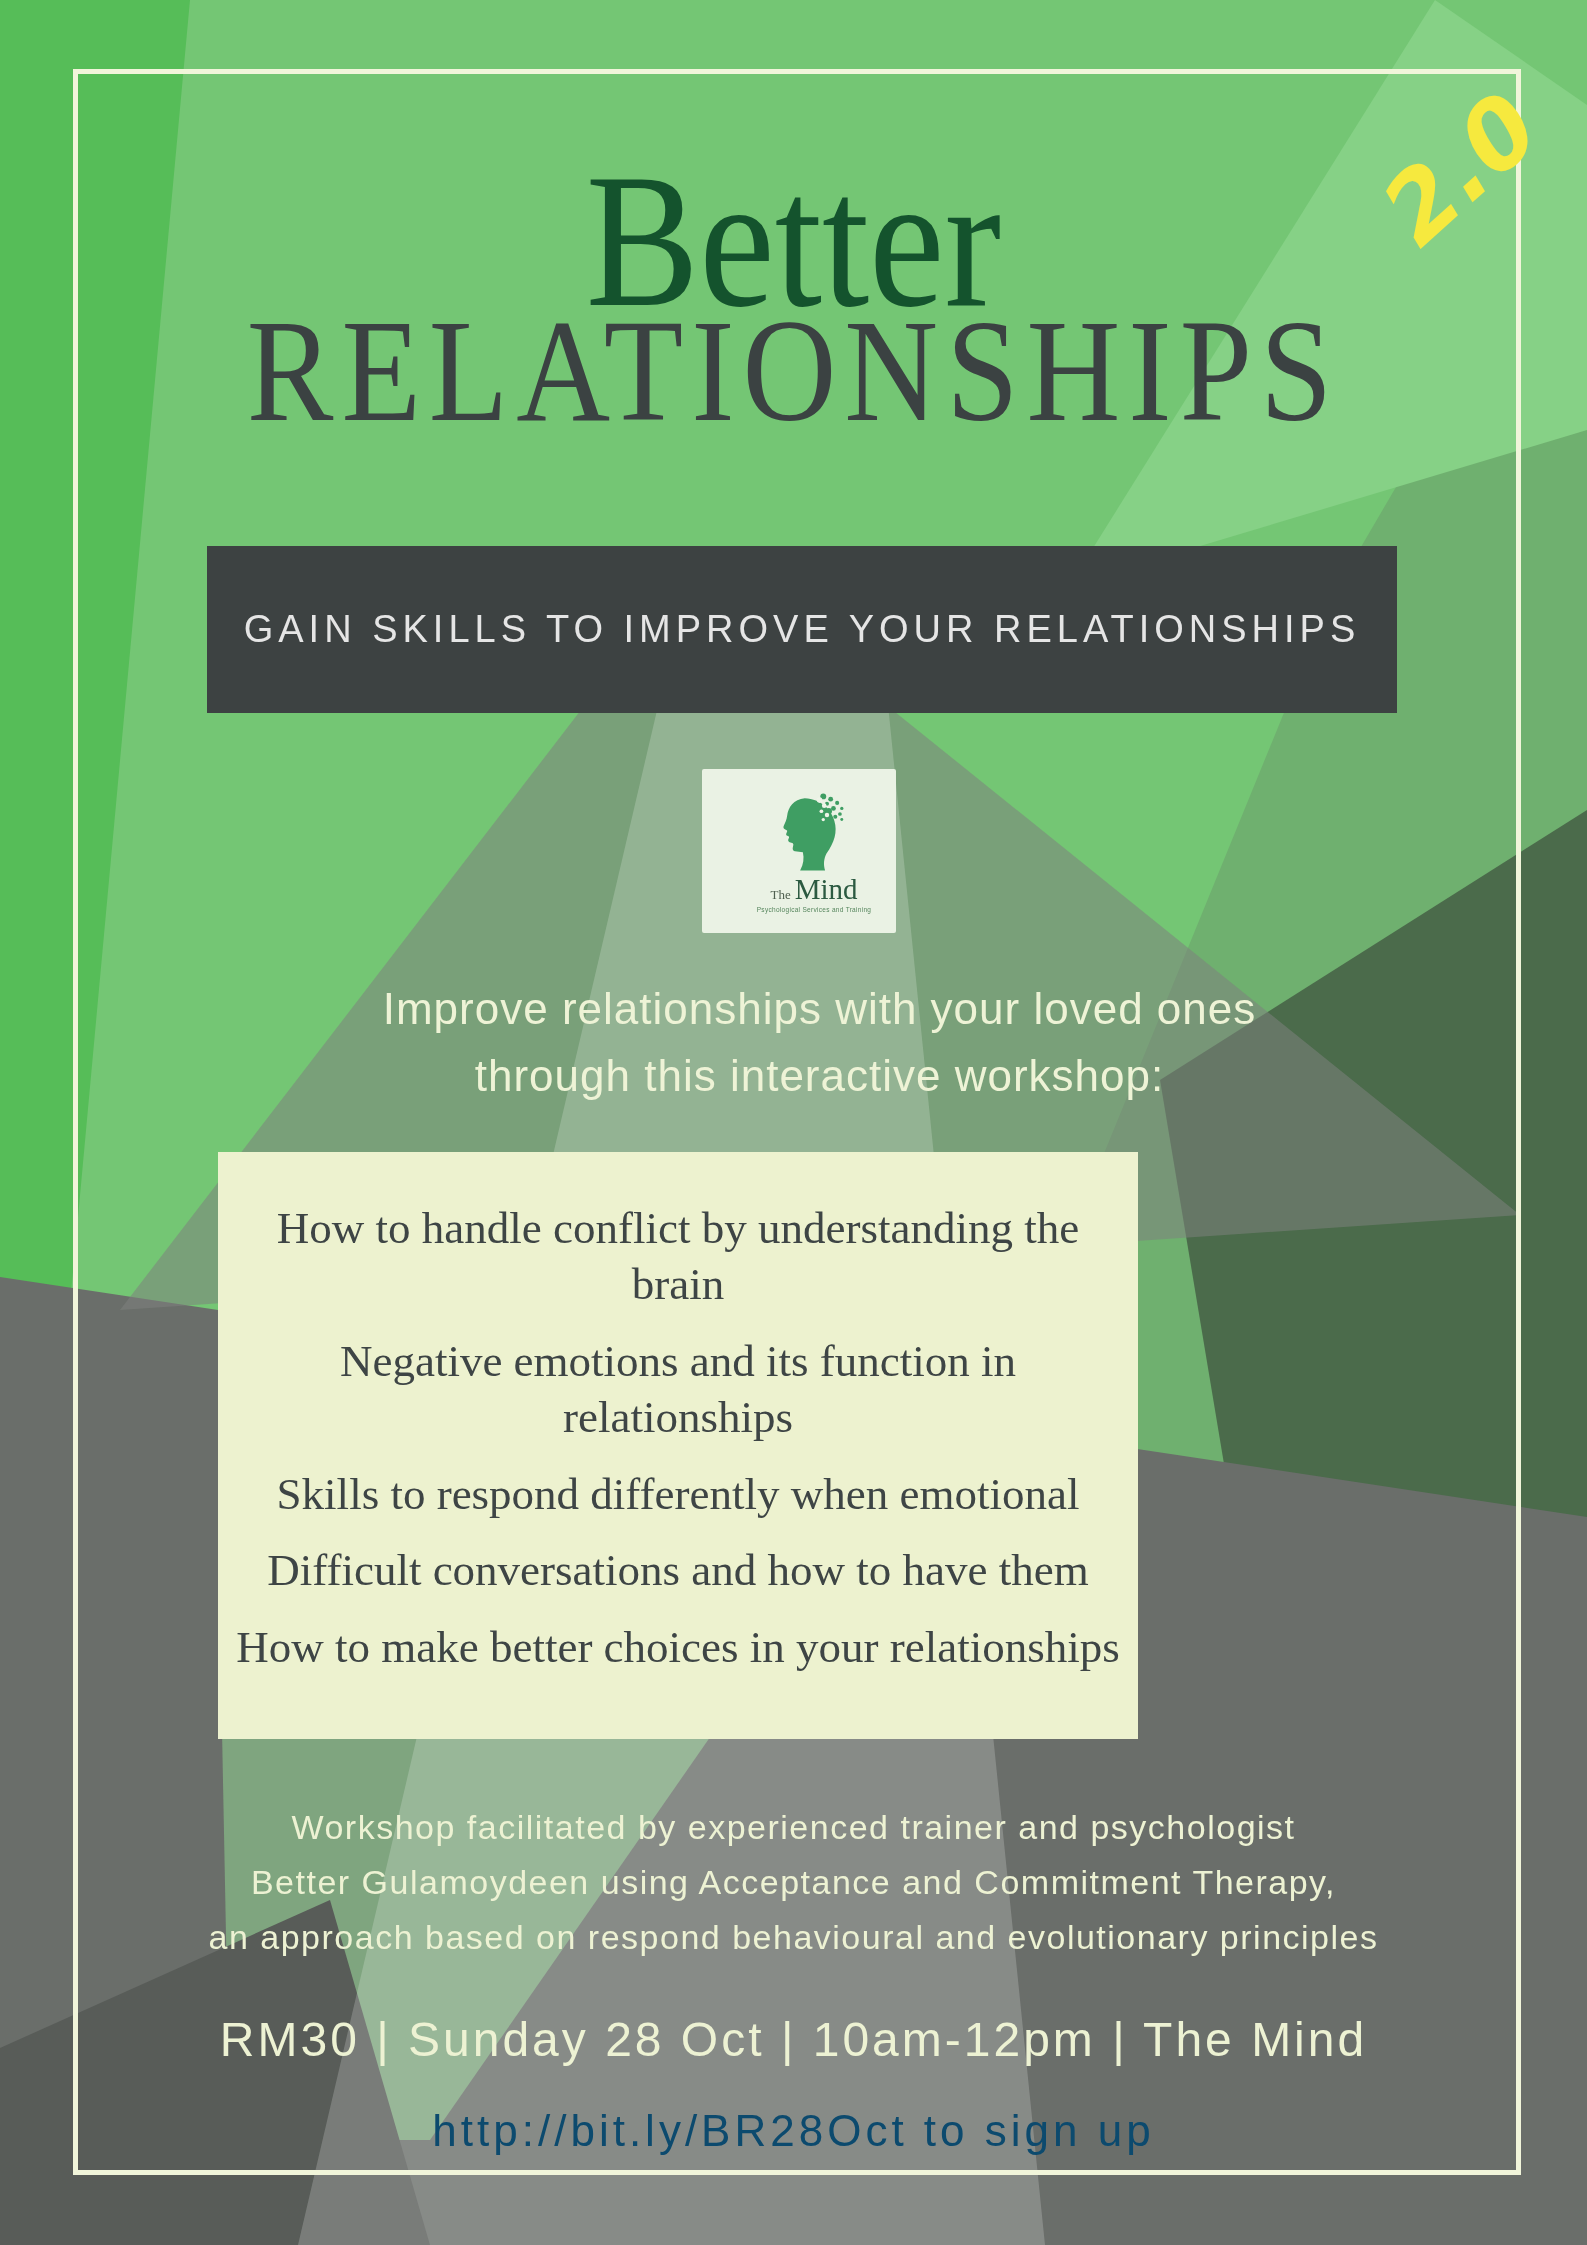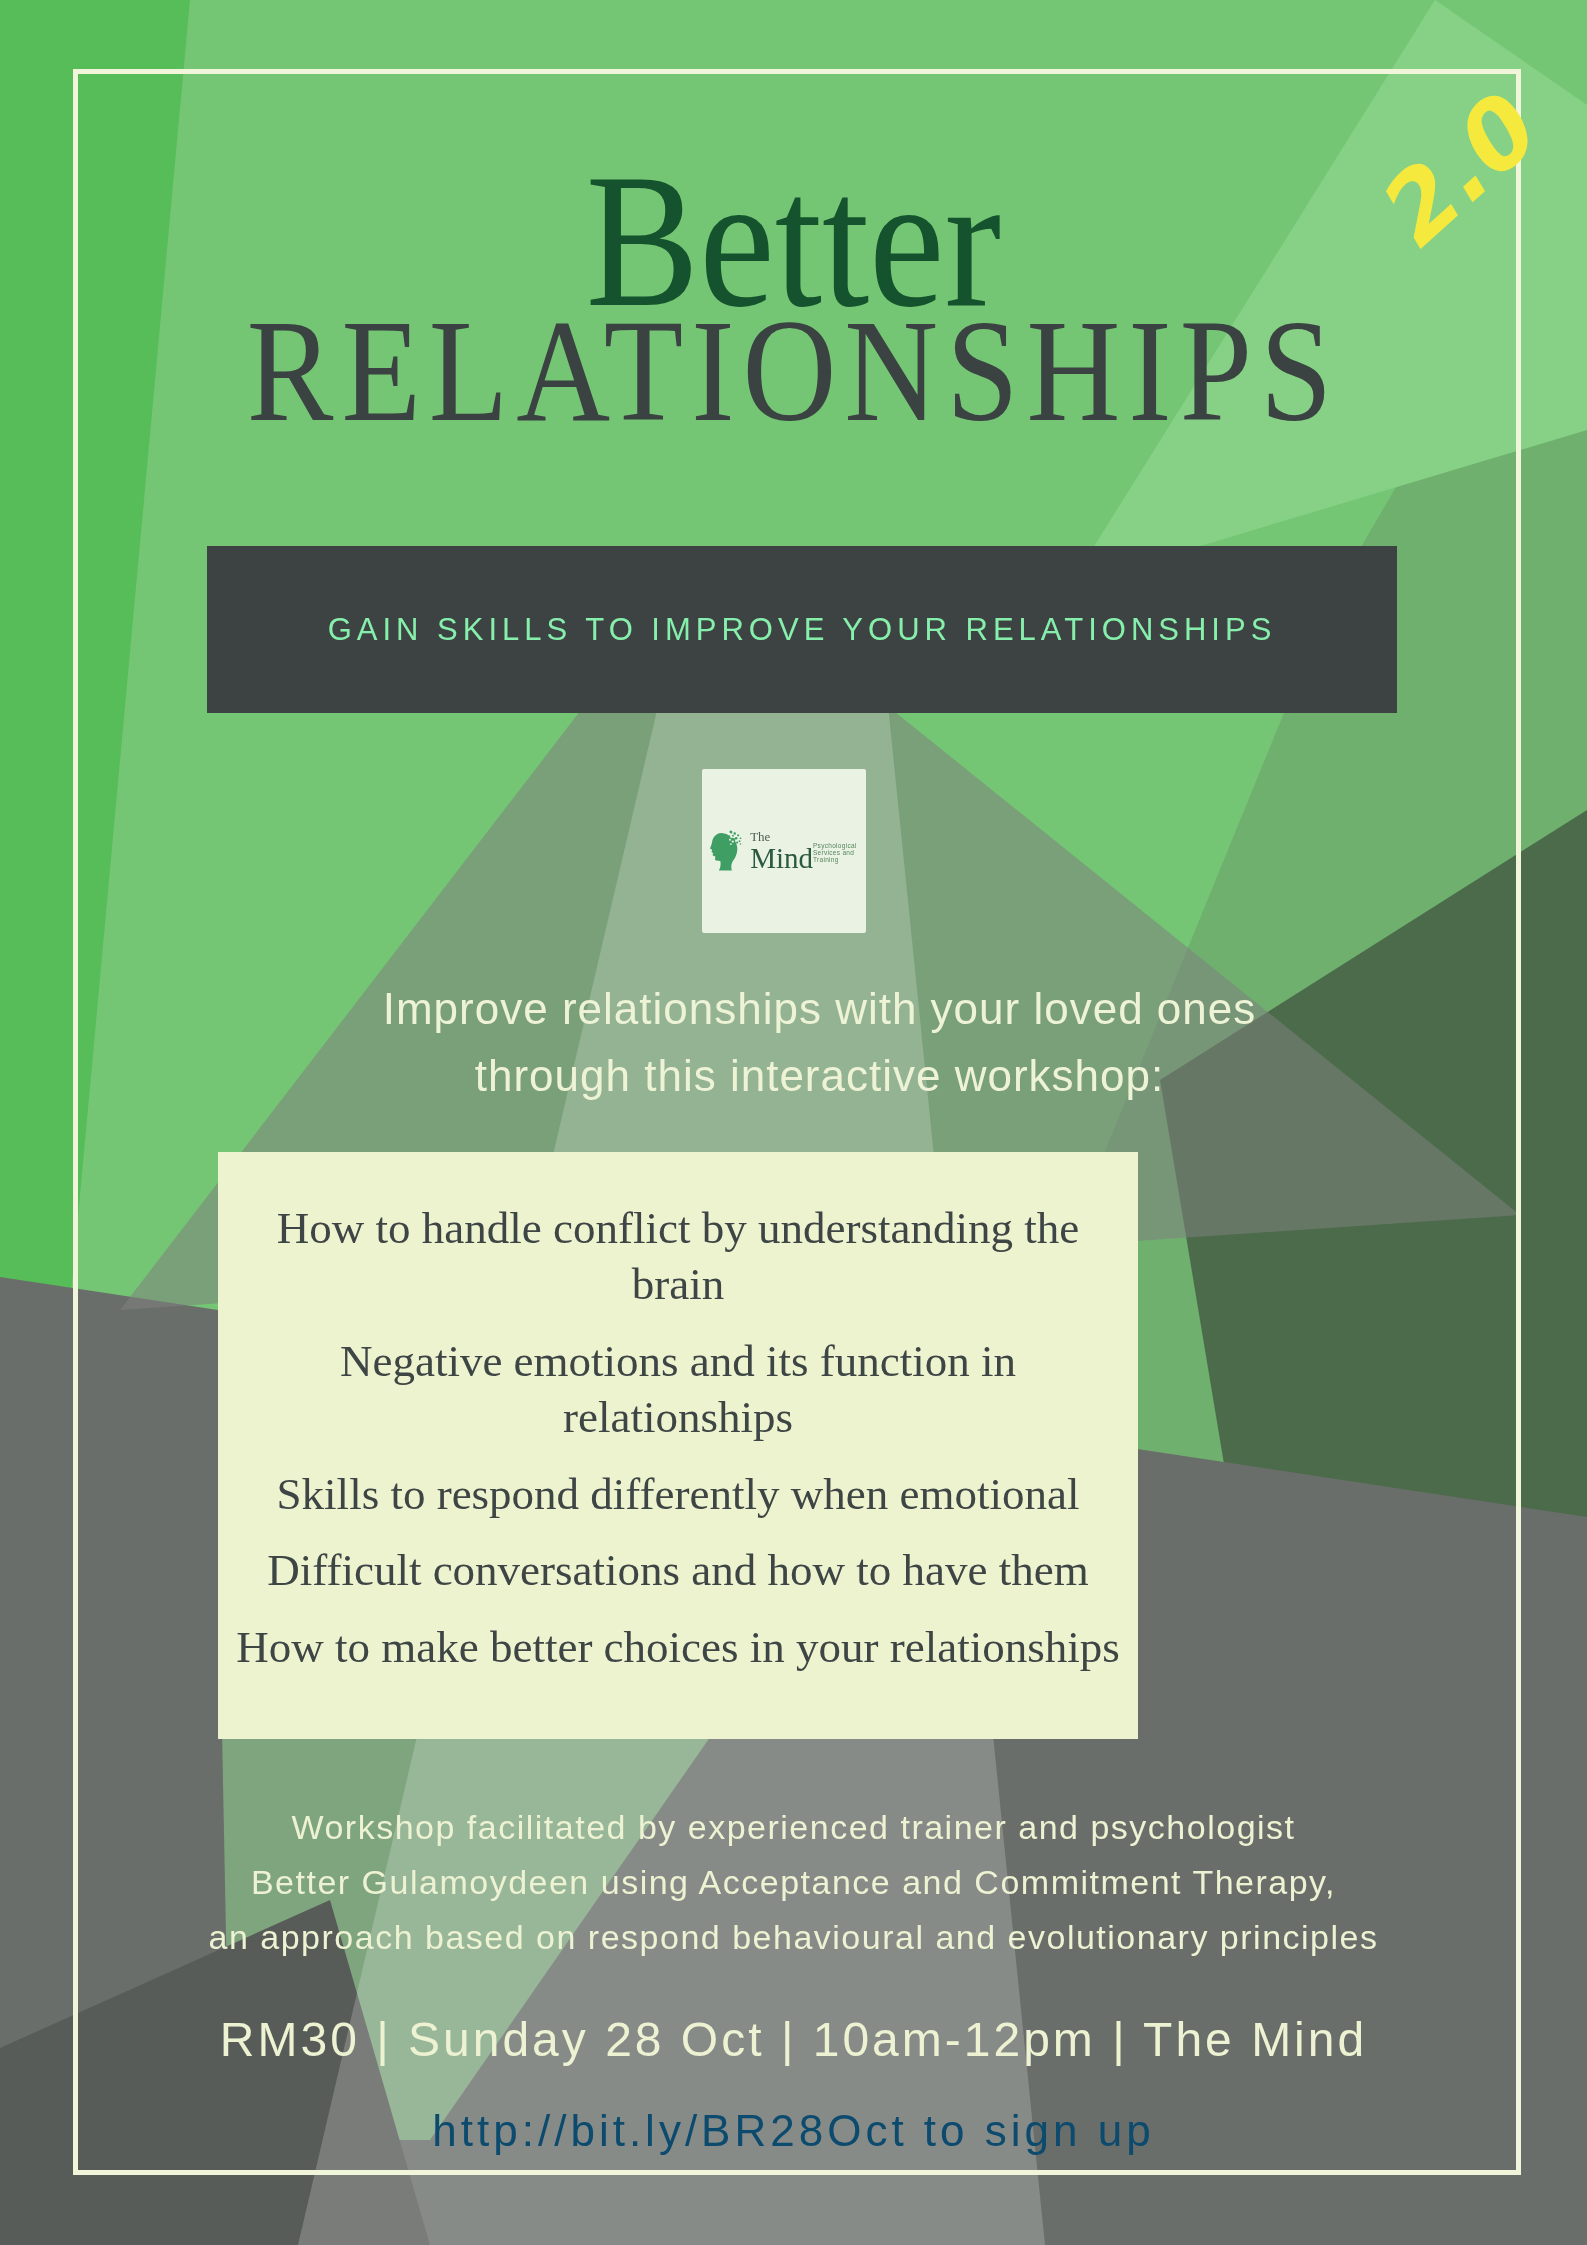--- a/index.html
+++ b/index.html
@@ -22,24 +22,24 @@
   .title1 span{display:inline-block;transform:scaleY(1.12);transform-origin:top center;}
   .title2{position:absolute;top:298px;left:0;width:100%;text-align:center;
           font-family:"Liberation Serif",serif;font-size:130px;line-height:1;
           letter-spacing:8px;color:#3b4242;}
   .title2 span{display:inline-block;transform:scaleY(1.12);transform-origin:top center;}
   .badge{position:absolute;left:1398px;top:170px;transform:rotate(-42deg);
          transform-origin:left center;font-family:"DejaVu Sans",sans-serif;
          font-weight:bold;font-style:italic;font-size:95px;color:#f6e93e;}
   .banner{position:absolute;left:207px;top:546px;width:1190px;height:167px;
           background:#3d4242;display:flex;align-items:center;justify-content:center;}
-  .banner span{font-size:31px;letter-spacing:5px;color:#86efac;}
+  .banner span{font-size:38px;letter-spacing:5px;color:#e5e5e5;}
   .logo{position:absolute;left:702px;top:769px;width:164px;height:164px;
-        background:rgba(239,245,233,.94);display:flex;
-        align-items:center;justify-content:center;border-radius:2px;}
+        background:rgba(239,245,233,.94);display:flex;flex-direction:column;
+        align-items:center;justify-content:center;border-radius:2px;padding-left:30px;}
   .logo svg{width:104px;height:88px;display:block;}
   .logo-name{font-family:"Liberation Serif",serif;color:#2c5a41;line-height:1;margin-top:-2px;}
   .logo-name .sm{font-size:13px;color:#4e5e4e;}
   .logo-name .lg{font-size:29px;}
   .logo-tag{font-size:6.5px;color:#55855c;margin-top:2px;letter-spacing:.3px;}
   .intro{position:absolute;top:975px;left:0;width:100%;text-align:center;
          font-size:44px;line-height:67px;letter-spacing:1px;color:#eef3d6;margin-left:26px;}
   .panel{position:absolute;left:218px;top:1152px;width:920px;height:587px;
          background:#edf2cf;box-sizing:border-box;padding:48px 10px 64px;
          display:flex;flex-direction:column;justify-content:space-between;

